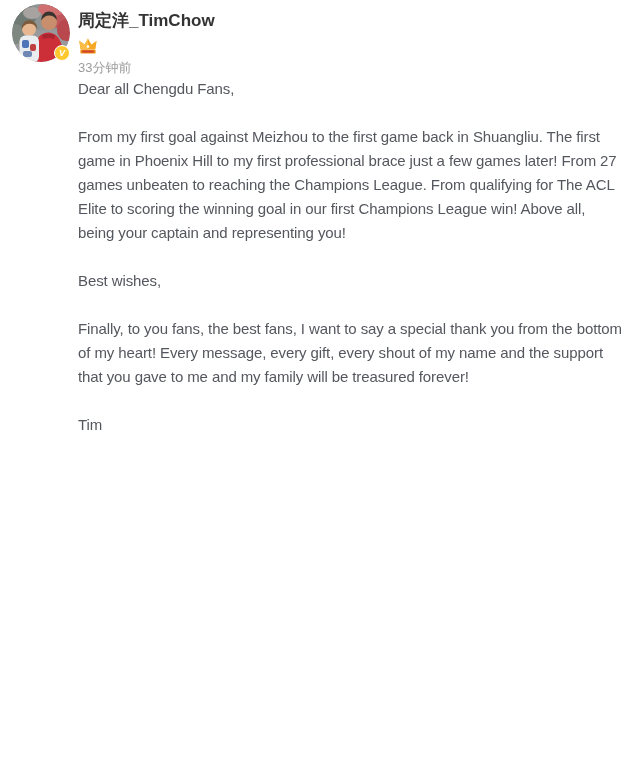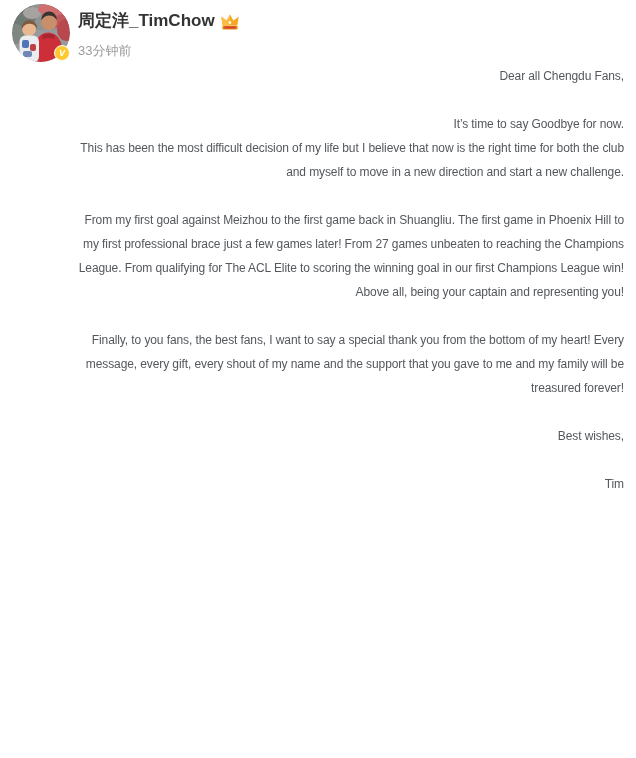--- a/index.html
+++ b/index.html
@@ -42,46 +42,45 @@
     font-size: 9px;
     font-weight: bold;
     font-style: italic;
     display: flex;
     align-items: center;
     justify-content: center;
     line-height: 1;
   }
 
   .header-info { margin-left: 8px; padding-top: 7px; }
-  .name-row { display: flex; align-items: center; gap: 5px; }
+  .name-row { display: flex; align-items: flex-start; gap: 5px; flex-direction: column; }
   .username {
     font-size: 17px;
     font-weight: 700;
     color: var(--username-color);
     line-height: 20px;
     cursor: pointer;
   }
   .crown-icon { display: inline-block; margin-top: 1px; }
   .timestamp {
-    margin-top: 12px;
+    margin-top: 5px;
     font-size: 13px;
     color: var(--timestamp-color);
     line-height: 15px;
     cursor: pointer;
   }
 
   .content {
     margin-left: 66px;
     margin-top: 2px;
     max-width: 548px;
-    font-size: 12px;
+    font-size: 15px;
     line-height: 24px;
     letter-spacing: -0.1px;
     color: var(--body-color);
-    text-align: right;
   }
   .content p {
     margin: 0 0 24px 0;
     white-space: pre-line;
   }
   .content p:last-child { margin-bottom: 4px; }
 </style>
 </head>
 <body>
 
@@ -133,21 +132,19 @@
           <circle cx="10" cy="9.6" r="1.3" fill="#ffffff"></circle>
         </svg>
       </div>
       <div class="timestamp">33分钟前</div>
     </div>
 
   </div>
 
   <div class="content">
       <p>Dear all Chengdu Fans,</p>
-      <p>It’s time to say Goodbye for now.
-This has been the most difficult decision of my life but I believe that now is the right time for both the club and myself to move in a new direction and start a new challenge.</p>
       <p>From my first goal against Meizhou to the first game back in Shuangliu. The first game in Phoenix Hill to my first professional brace just a few games later! From 27 games unbeaten to reaching the Champions League. From qualifying for The ACL Elite to scoring the winning goal in our first Champions League win! Above all, being your captain and representing you!</p>
+      <p>Best wishes,</p>
       <p>Finally, to you fans, the best fans, I want to say a special thank you from the bottom of my heart! Every message, every gift, every shout of my name and the support that you gave to me and my family will be treasured forever!</p>
-      <p>Best wishes,</p>
       <p>Tim</p>
     </div>
 
 </div>
 
 </body></html>

